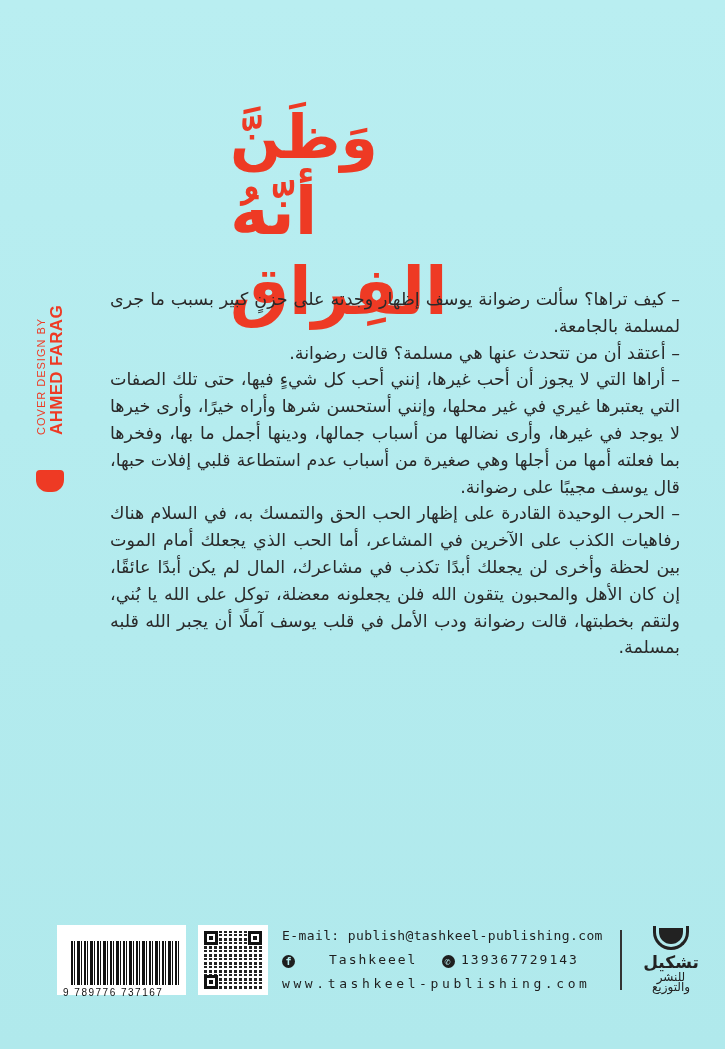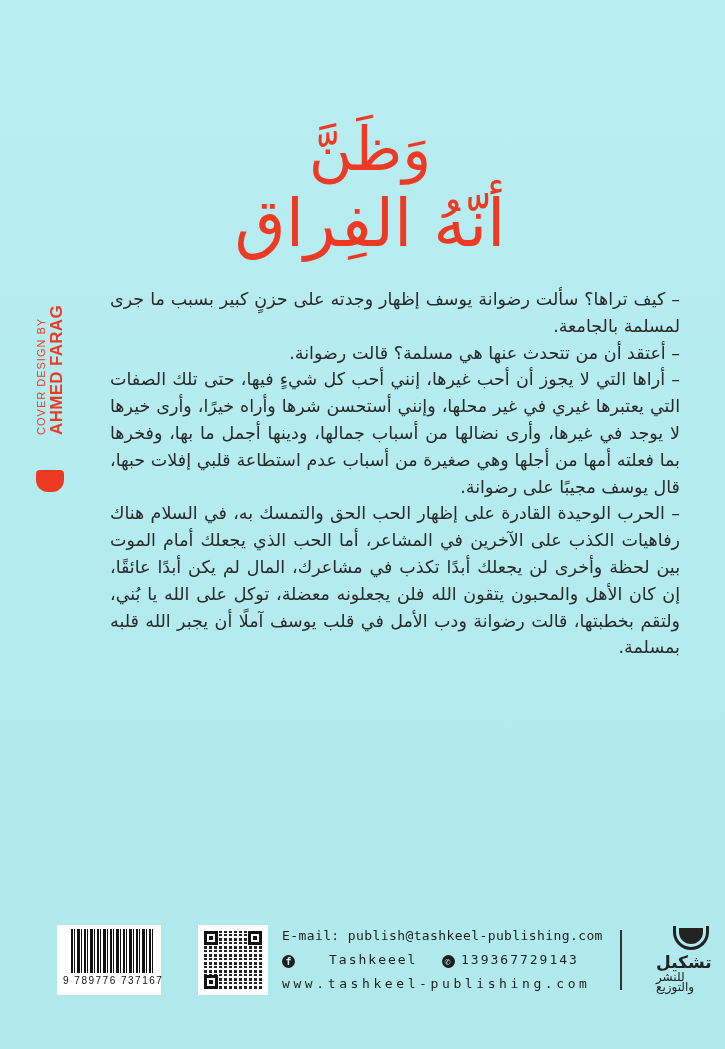--- a/index.html
+++ b/index.html
@@ -6,23 +6,23 @@
   body {
     width: 725px; height: 1049px; overflow: hidden;
     background: #b6ecef;
     position: relative;
     font-family: "DejaVu Sans", sans-serif;
   }
   .cover { position: absolute; inset: 0; background: linear-gradient(180deg,#b9eef1 0%,#b3ebee 60%,#b0e9ec 100%); }
 
   
   .title-block {
-    position: absolute; left: 230px; top: 114px; width: 280px; height: 160px;
-    text-align: center; color: #ee3a24;
-    font-family: "DejaVu Sans", sans-serif; font-weight: normal;
+    position: absolute; left: 230px; top: 102px; width: 280px; height: 160px;
+    text-align: left; color: #ee3a24;
+    font-family: "DejaVu Sans", sans-serif; font-weight: bold;
     direction: rtl;
   }
   .title-line1 { font-size: 60px; line-height: 70px; display: block; }
   .title-line2 { font-size: 66px; line-height: 80px; display: block; }
 
   
   .credit {
     position: absolute; left: 25px; top: 240px; width: 50px; height: 260px;
   }
   .credit-inner {
@@ -42,22 +42,22 @@
   .body-text {
     position: absolute; left: 110px; top: 286px; width: 570px;
     direction: rtl; text-align: justify;
     font-family: "DejaVu Sans", sans-serif;
     font-size: 17.5px; line-height: 26.8px; color: #2a2a2a;
   }
   .body-text p { margin: 0; }
 
   
   .barcode {
-    position: absolute; left: 57px; top: 925px; width: 104px; height: 70px;
-    background: #fff; box-sizing: border-box; padding: 4px 6px 0 6px;
+    position: absolute; left: 57px; top: 925px; width: 129px; height: 70px;
+    background: #fff; box-sizing: border-box; padding: 16px 6px 0 6px;
   }
   .bars {
     height: 44px; margin-left: 8px;
     background: repeating-linear-gradient(90deg,
       #111 0 2px, #fff 2px 3px, #111 3px 4px, #fff 4px 6px,
       #111 6px 9px, #fff 9px 10px, #111 10px 11px, #fff 11px 13px);
   }
   .barcode-num {
     font-family: "Liberation Sans", sans-serif; font-size: 10px; color: #111;
     letter-spacing: 1.5px; margin-top: 2px; white-space: nowrap;
@@ -88,21 +88,21 @@
   .fb { display: inline-block; letter-spacing: 2px; margin-left: 28px; }
   .icon-circle {
     display: inline-block; width: 13px; height: 13px; border-radius: 50%;
     background: #1e1e1e; color: #b6ecef; font-size: 10px; line-height: 13px;
     text-align: center; vertical-align: -1px; margin-right: 6px; font-weight: bold;
   }
   .phone { position: absolute; left: 160px; top: 0; letter-spacing: 2px; }
   .web { letter-spacing: 3.6px; }
 
   .divider { position: absolute; left: 620px; top: 930px; width: 2px; height: 60px; background: #333; }
-  .pub-logo { position: absolute; left: 656px; top: 918px; width: 70px; height: 75px; text-align: left; }
+  .pub-logo { position: absolute; left: 636px; top: 918px; width: 70px; height: 75px; text-align: center; }
   .pub-emblem {
     margin: 8px auto 0; width: 36px; height: 24px; border: 3px solid #222;
     border-top: none; border-radius: 0 0 20px 20px; position: relative; box-sizing: border-box;
   }
   .pub-emblem::before {
     content: ""; position: absolute; left: 3px; right: 3px; top: 2px; bottom: 3px;
     background: #222; border-radius: 0 0 14px 14px;
   }
   .pub-name { font-size: 17px; font-weight: bold; color: #222; direction: rtl; line-height: 20px; margin-top: 2px; }
   .pub-tag { font-size: 12px; color: #222; direction: rtl; line-height: 10px; }

